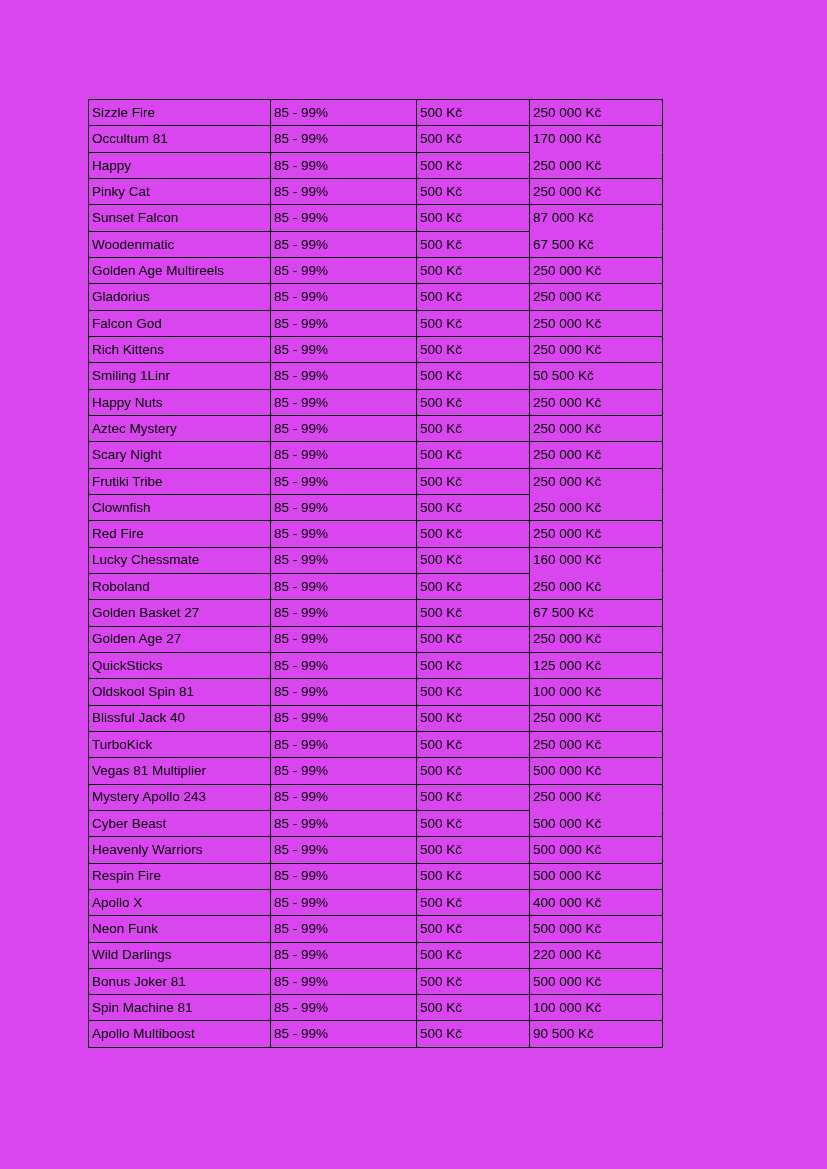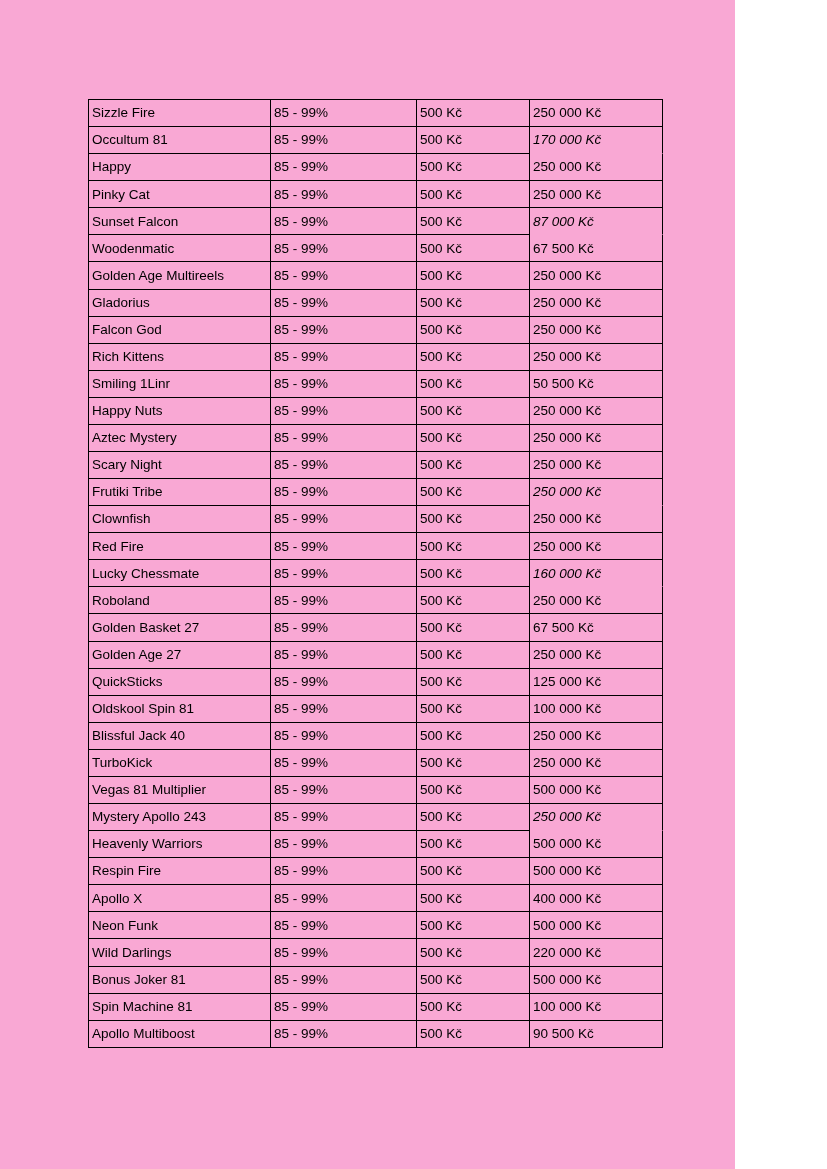--- a/index.html
+++ b/index.html
@@ -2,23 +2,23 @@
 <html><head>
 <meta charset="utf-8">
 <style>
   html, body {
     margin: 0;
     padding: 0;
     background: #ffffff;
   }
   .page {
     position: relative;
-    width: 735px;
+    width: 827px;
     height: 1169px;
-    background: #f9a8d4;
+    background: #d946ef;
     overflow: hidden;
     font-family: "Liberation Sans", sans-serif;
   }
   table.games {
     position: absolute;
     left: 88px;
     top: 99px;
     width: 574px;
     height: 949px;
     table-layout: fixed;
@@ -38,21 +38,20 @@
     line-height: 1.15;
     color: #000000;
     padding: 0 2px 0 3px;
     vertical-align: middle;
     white-space: nowrap;
     overflow: hidden;
   }
   
   table.games td.no-b {
     border-bottom-color: transparent;
-    font-style: italic;
   }
 </style>
 </head>
 <body>
 
 <div class="page">
   <table class="games">
     <colgroup>
       <col class="c1">
       <col class="c2">
@@ -216,20 +215,26 @@
           <td>500 Kč</td>
           <td>500 000 Kč</td>
         </tr>
         <tr>
           <td>Mystery Apollo 243</td>
           <td>85 - 99%</td>
           <td>500 Kč</td>
           <td class="no-b">250 000 Kč</td>
         </tr>
         <tr>
+          <td>Cyber Beast</td>
+          <td>85 - 99%</td>
+          <td>500 Kč</td>
+          <td>500 000 Kč</td>
+        </tr>
+        <tr>
           <td>Heavenly Warriors</td>
           <td>85 - 99%</td>
           <td>500 Kč</td>
           <td>500 000 Kč</td>
         </tr>
         <tr>
           <td>Respin Fire</td>
           <td>85 - 99%</td>
           <td>500 Kč</td>
           <td>500 000 Kč</td>

